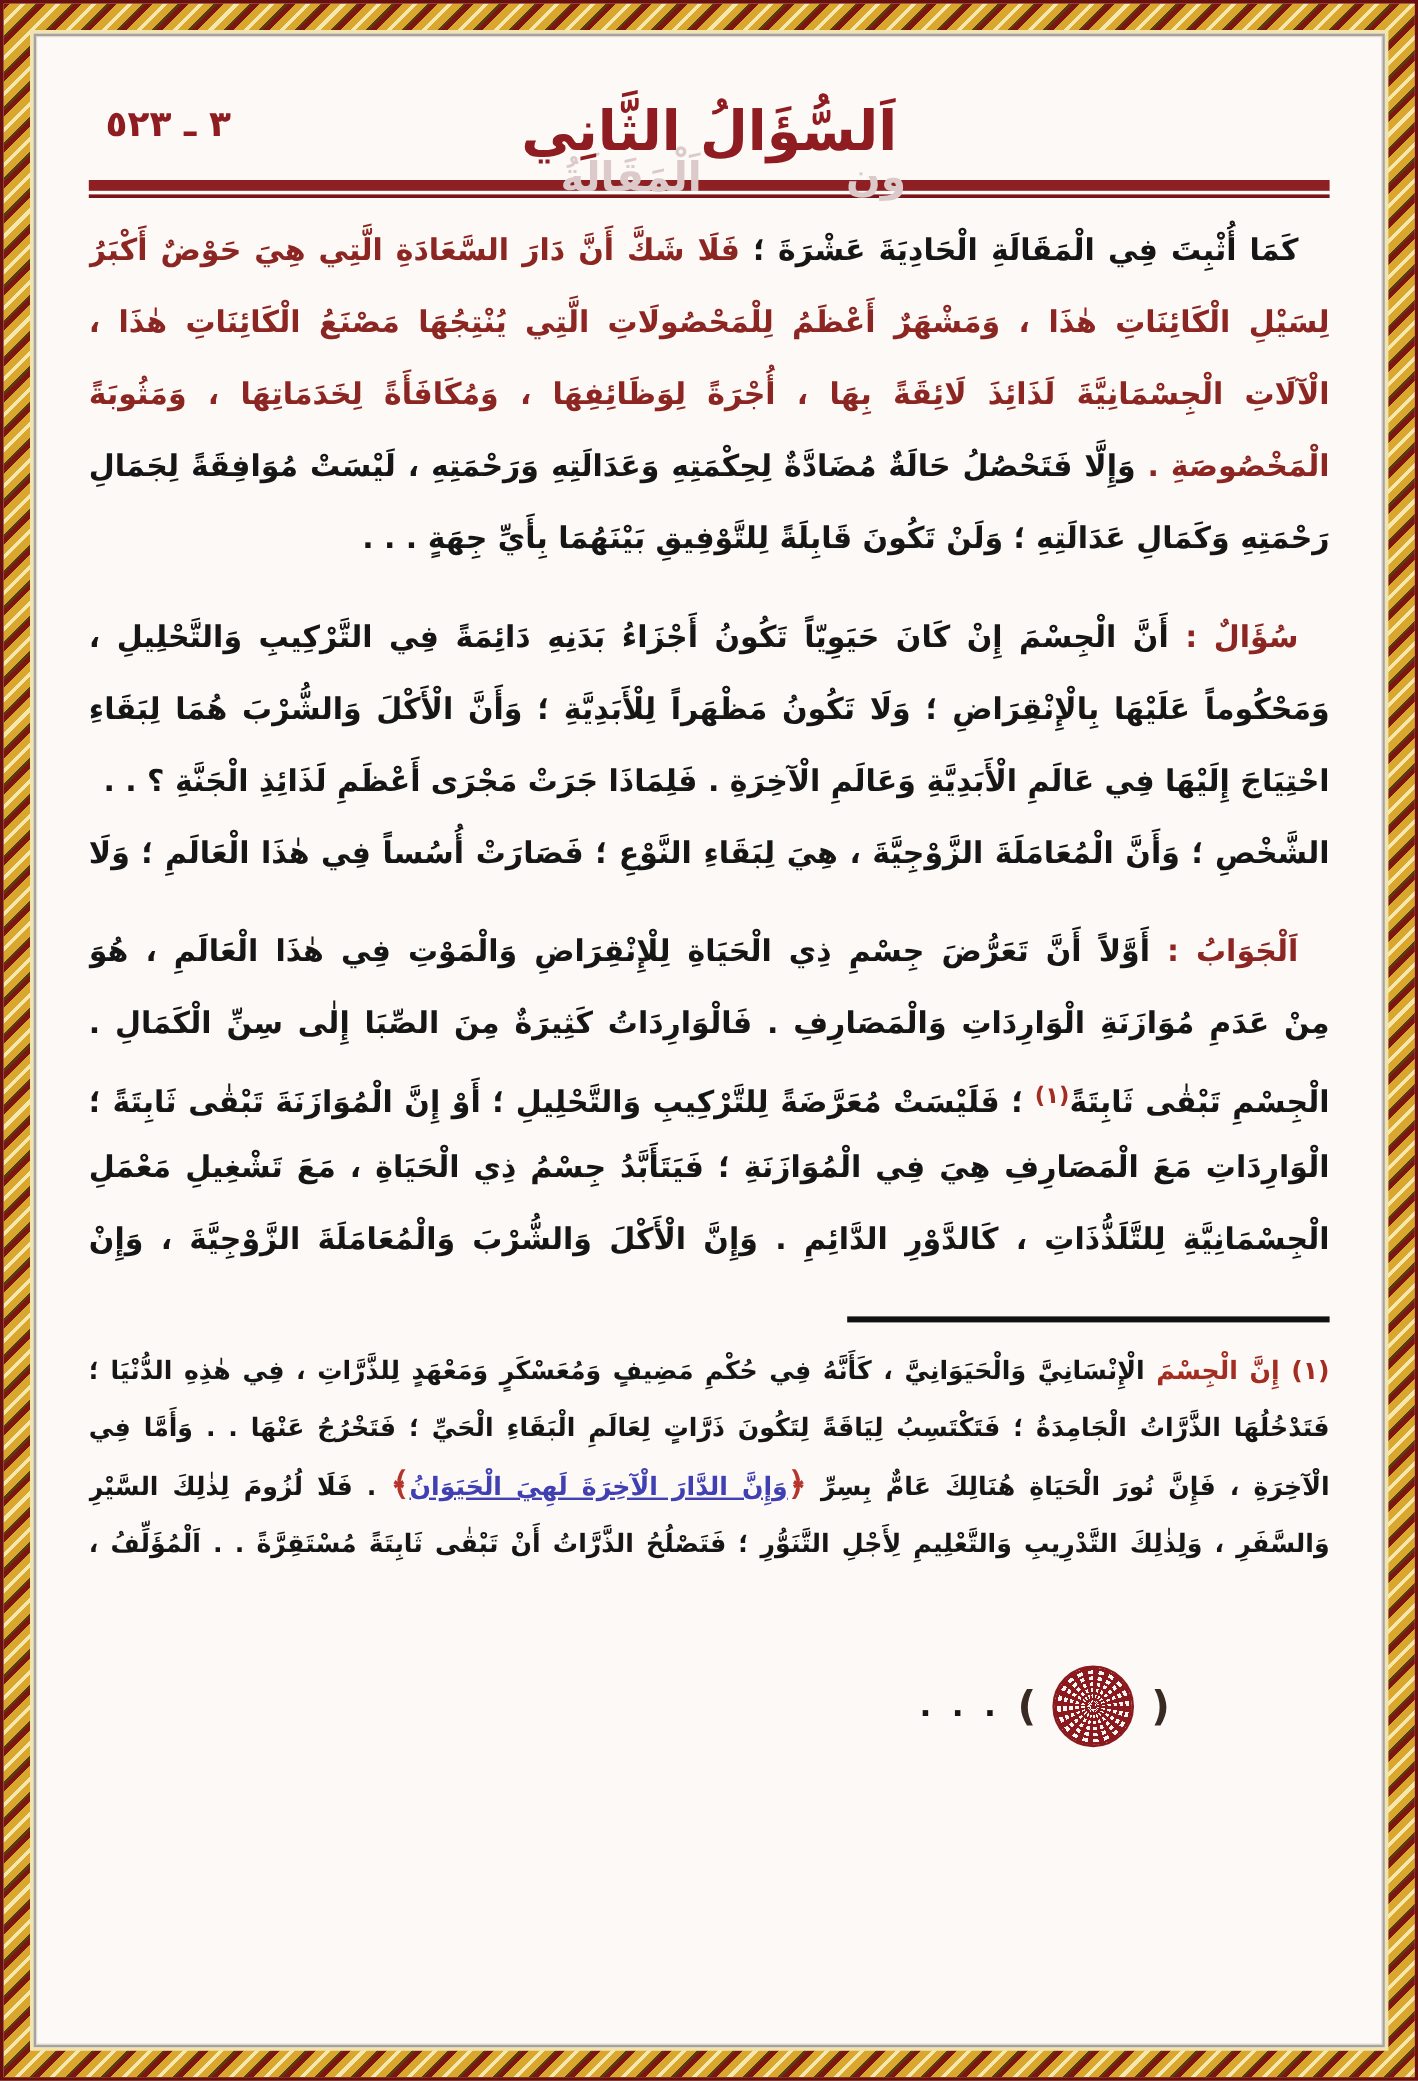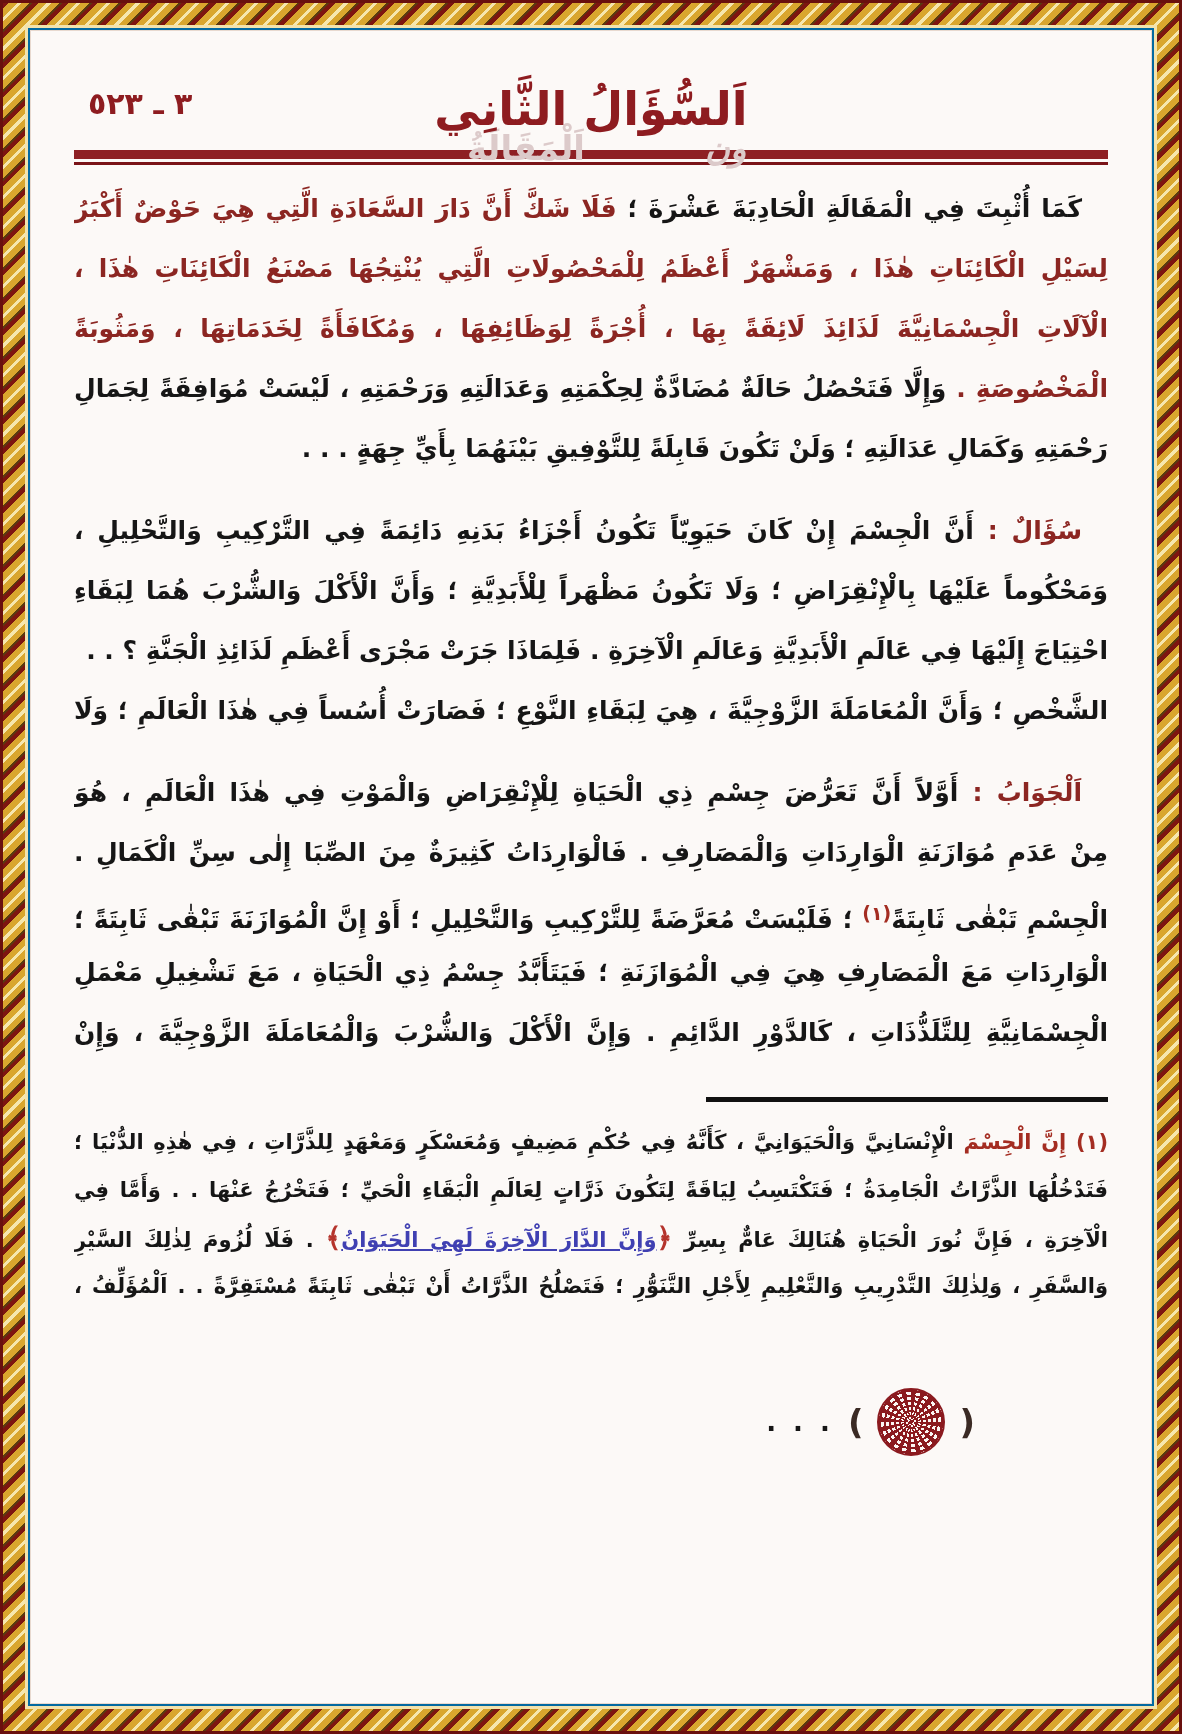--- a/index.html
+++ b/index.html
@@ -16,41 +16,41 @@
       repeating-linear-gradient(135deg,
         #7d1510 0 4px,
         #d9a62e 4px 10px,
         #f6e7ae 10px 13px,
         #d9a62e 13px 19px,
         #5a3a10 19px 21px);
   }
   .sheet{
     position:absolute;inset:28px;
     background:#fcf9f7;
-    border:2px solid #0369a1;
+    border:2px solid #a3a3a3;
     box-shadow:0 0 0 3px #f3e3ad, inset 0 0 0 1px #e8d9cf;
   }
   .content{
     position:absolute;inset:0;
     padding:0 44px;
     direction:rtl;
   }
   
   .header{position:relative;height:66px;margin-top:50px;}
   .page-num{
     position:absolute;left:14px;top:6px;
     font-size:30px;font-weight:bold;color:var(--accent_red,#8e1c20);
     direction:rtl;letter-spacing:2px;
   }
   .ghost-frag{
     position:absolute;top:12px;z-index:0;
     font-size:34px;font-weight:bold;color:var(--ghost,#dccaca);margin-top:36px;
   }
   .ghost-a{left:393px;}
-  .ghost-b{left:631px;font-style:italic;}
+  .ghost-b{left:631px;}
   .main-title{
     position:absolute;left:50%;transform:translateX(-50%);top:2px;z-index:1;
     font-size:46px;font-weight:bold;color:var(--accent_red,#8e1c20);
     white-space:nowrap;
   }
   .header-rule{
     margin-top:4px;
     border-top:9px solid var(--rule_red,#8e2024);
     border-bottom:3px solid #7a1418;
     height:3px;

